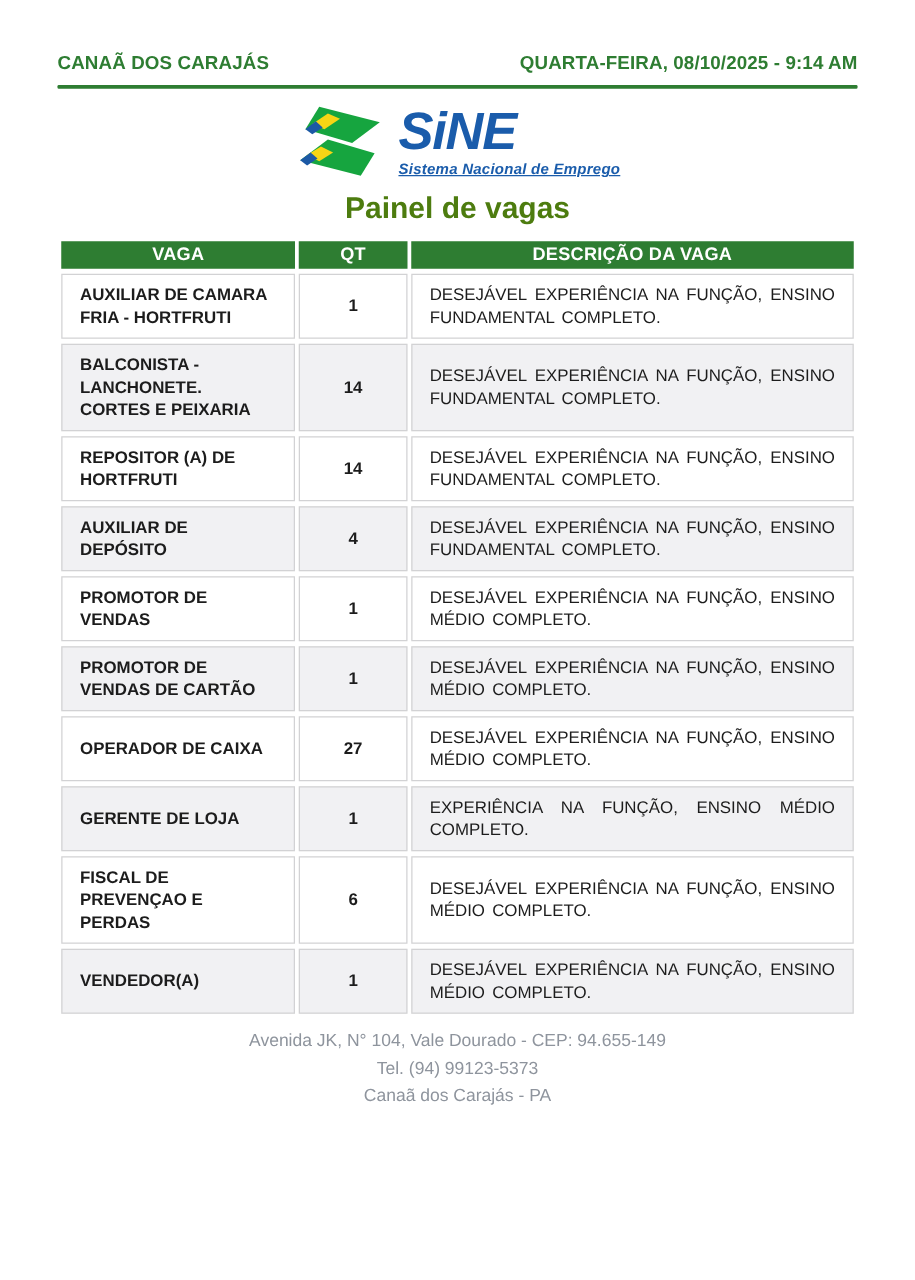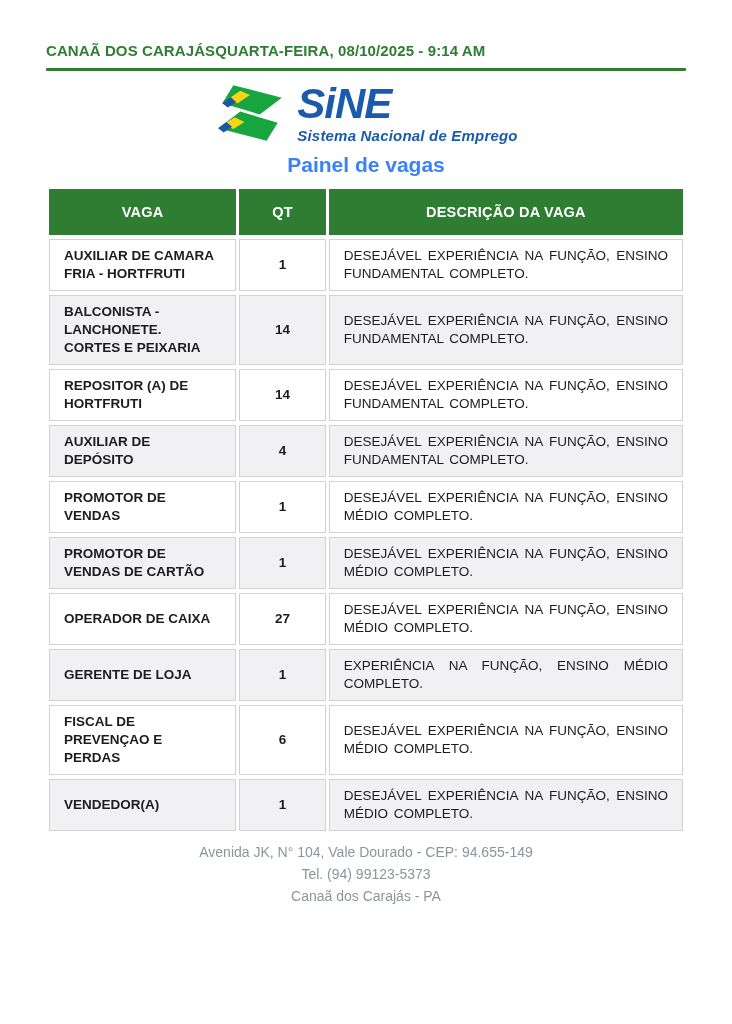--- a/index.html
+++ b/index.html
@@ -6,21 +6,21 @@
   html, body {
     width: 732px; height: 1024px;
     background: #ffffff;
     overflow: hidden;
     font-family: "Liberation Sans", sans-serif;
   }
   .page { width: 732px; height: 1024px; padding: 42px 46px 0 46px; }
 
   
   .top-header {
-    display: flex; align-items: flex-end;
+    display: flex; justify-content: space-between; align-items: flex-end;
   }
   .top-header .hdr-text {
     color: #2e7d32; font-weight: bold; font-size: 15px; letter-spacing: .1px;
   }
   .header-divider {
     margin-top: 9px; height: 3px; background: #2e7d32; border-radius: 1px;
   }
 
   
   .logo-block {
@@ -28,44 +28,44 @@
     display: flex; justify-content: center; align-items: center; gap: 11px;
   }
   .logo-icon { width: 72px; height: 62px; }
   .logo-textcol { display: flex; flex-direction: column; align-items: flex-start; }
   .logo-wordmark {
     color: #1a5cab; font-weight: bold; font-style: italic;
     font-size: 42px; line-height: 1.0; letter-spacing: -1px;
   }
   .logo-subtitle {
     color: #1a5cab; font-weight: bold; font-style: italic;
-    font-size: 15px; margin-top: 2px; letter-spacing: .2px;
+    font-size: 12px; margin-top: 2px; letter-spacing: .2px; text-decoration: underline;
   }
 
   
   .page-title {
     margin-top: 9px; text-align: center;
-    color: #3b82f6; font-weight: bold; font-size: 21px;
+    color: #4d7c0f; font-weight: bold; font-size: 24px;
   }
 
   
   table.vagas {
     margin-top: 8px;
     width: 640px;
     border-collapse: separate;
     border-spacing: 3px 4px;
     table-layout: fixed;
   }
   col.c-vaga { width: 186px; }
   col.c-qt   { width: 86px;  }
   col.c-desc { width: 352px; }
   th {
     background: #2e7d32; color: #ffffff;
     font-weight: bold; font-size: 14.5px;
-    height: 46px; text-align: center; vertical-align: middle;
+    height: 22px; text-align: center; vertical-align: middle;
     letter-spacing: .2px;
   }
   td {
     border: 1px solid #d2d2d4;
     background: #ffffff;
     color: #1c1c1c;
     vertical-align: middle;
     padding: 7px 14px;
     font-size: 13.5px; line-height: 18px;
   }

